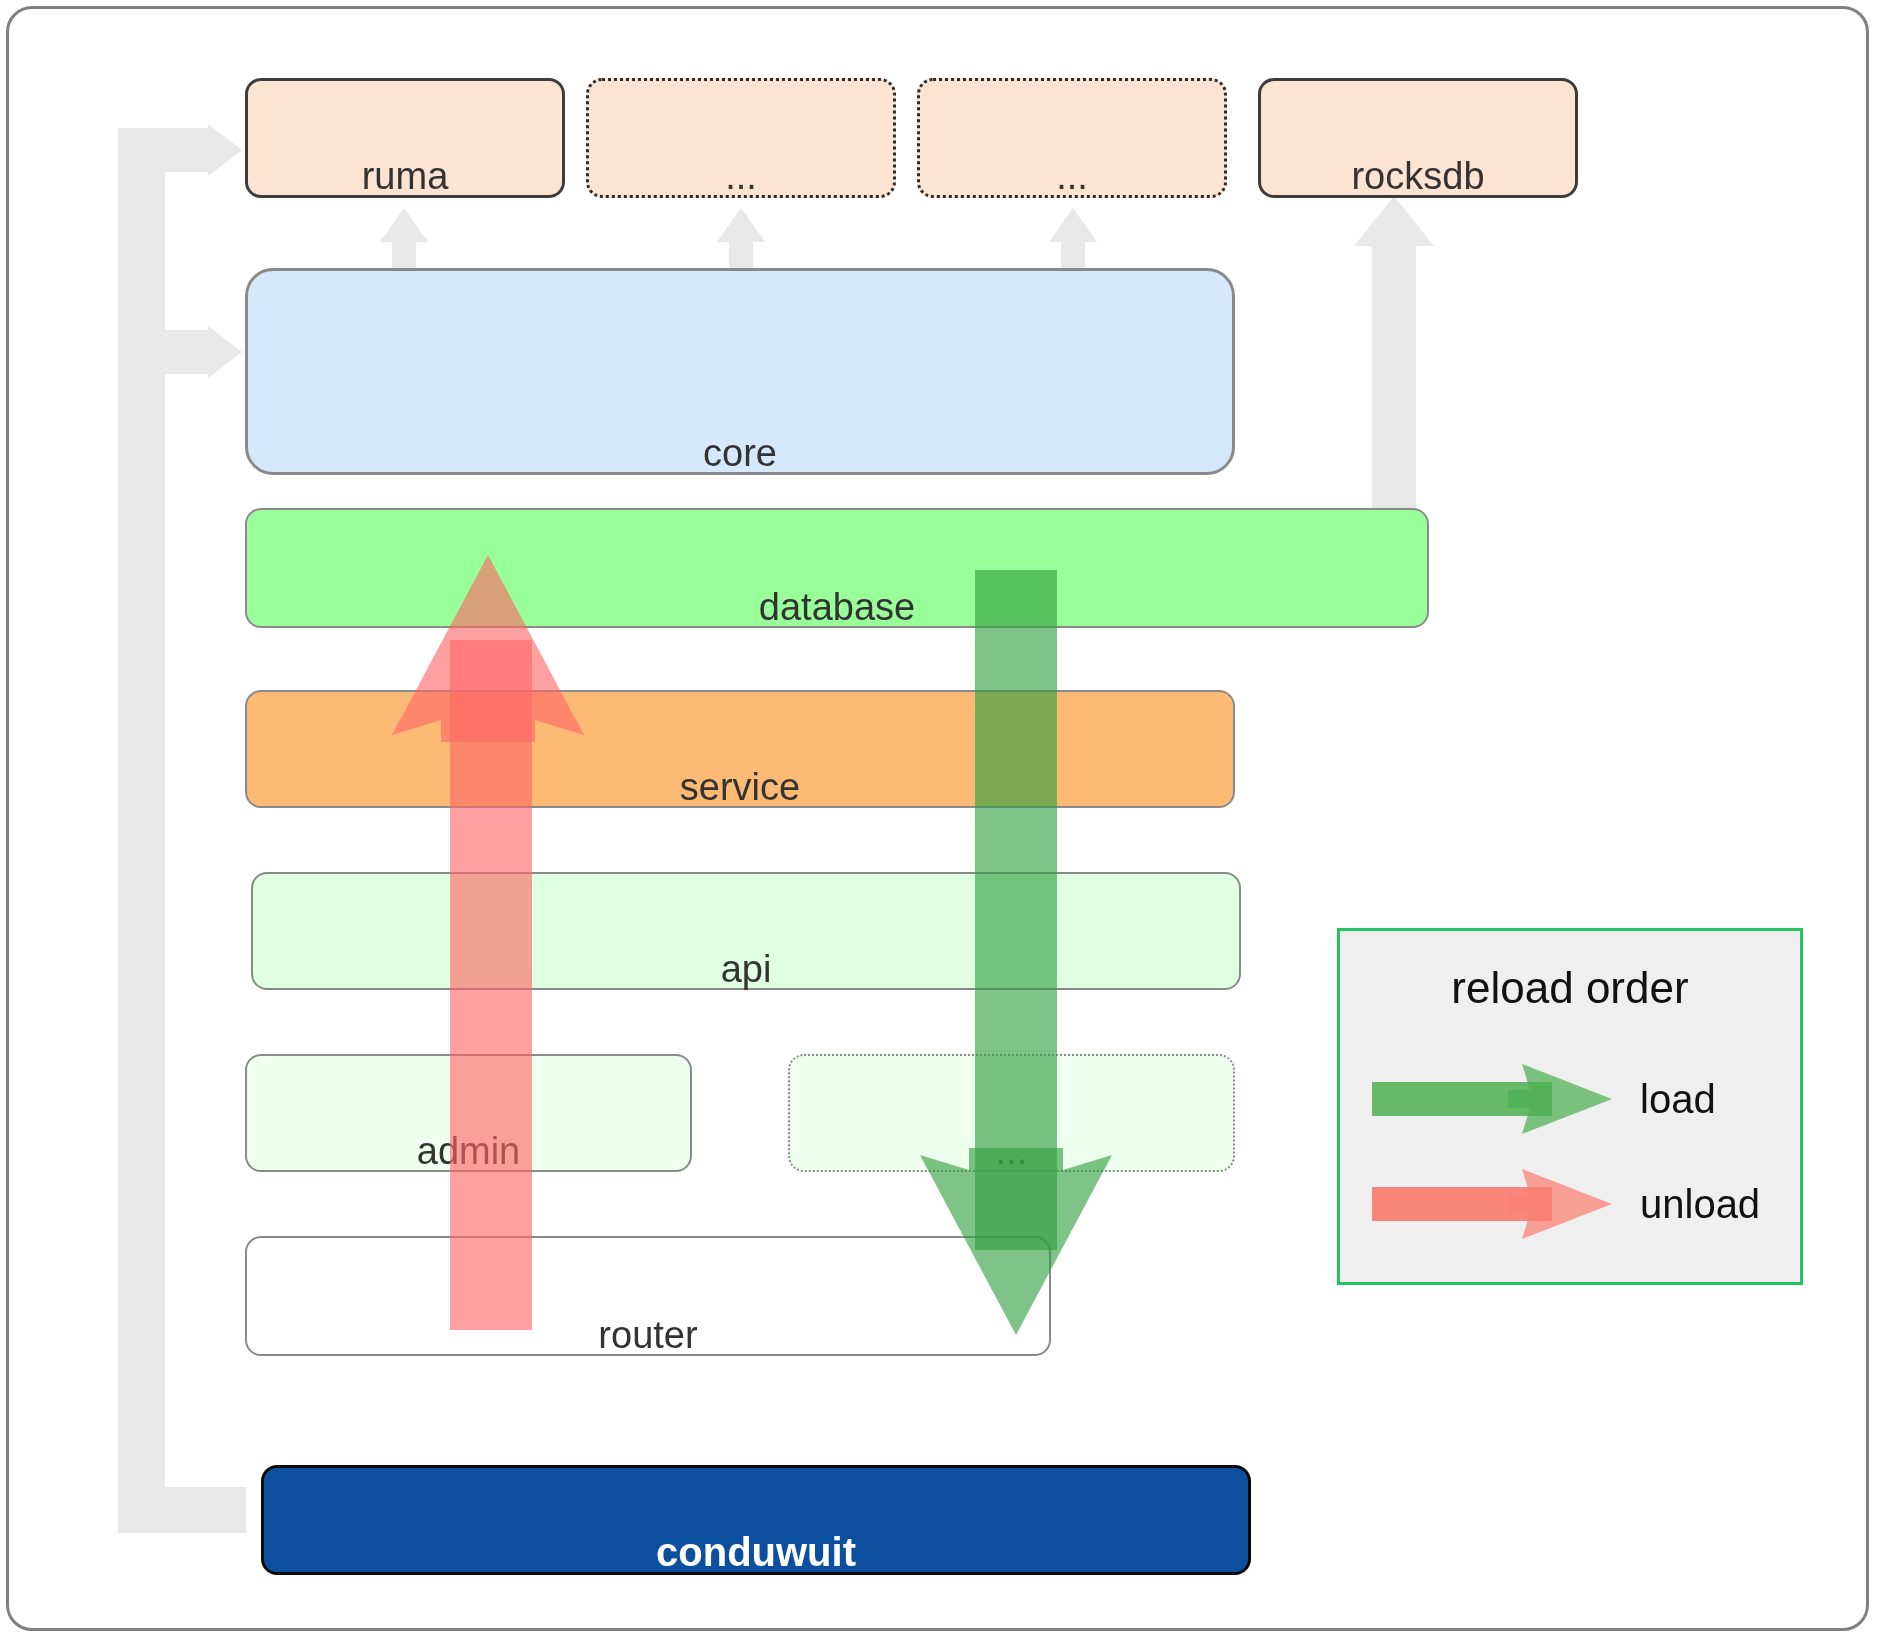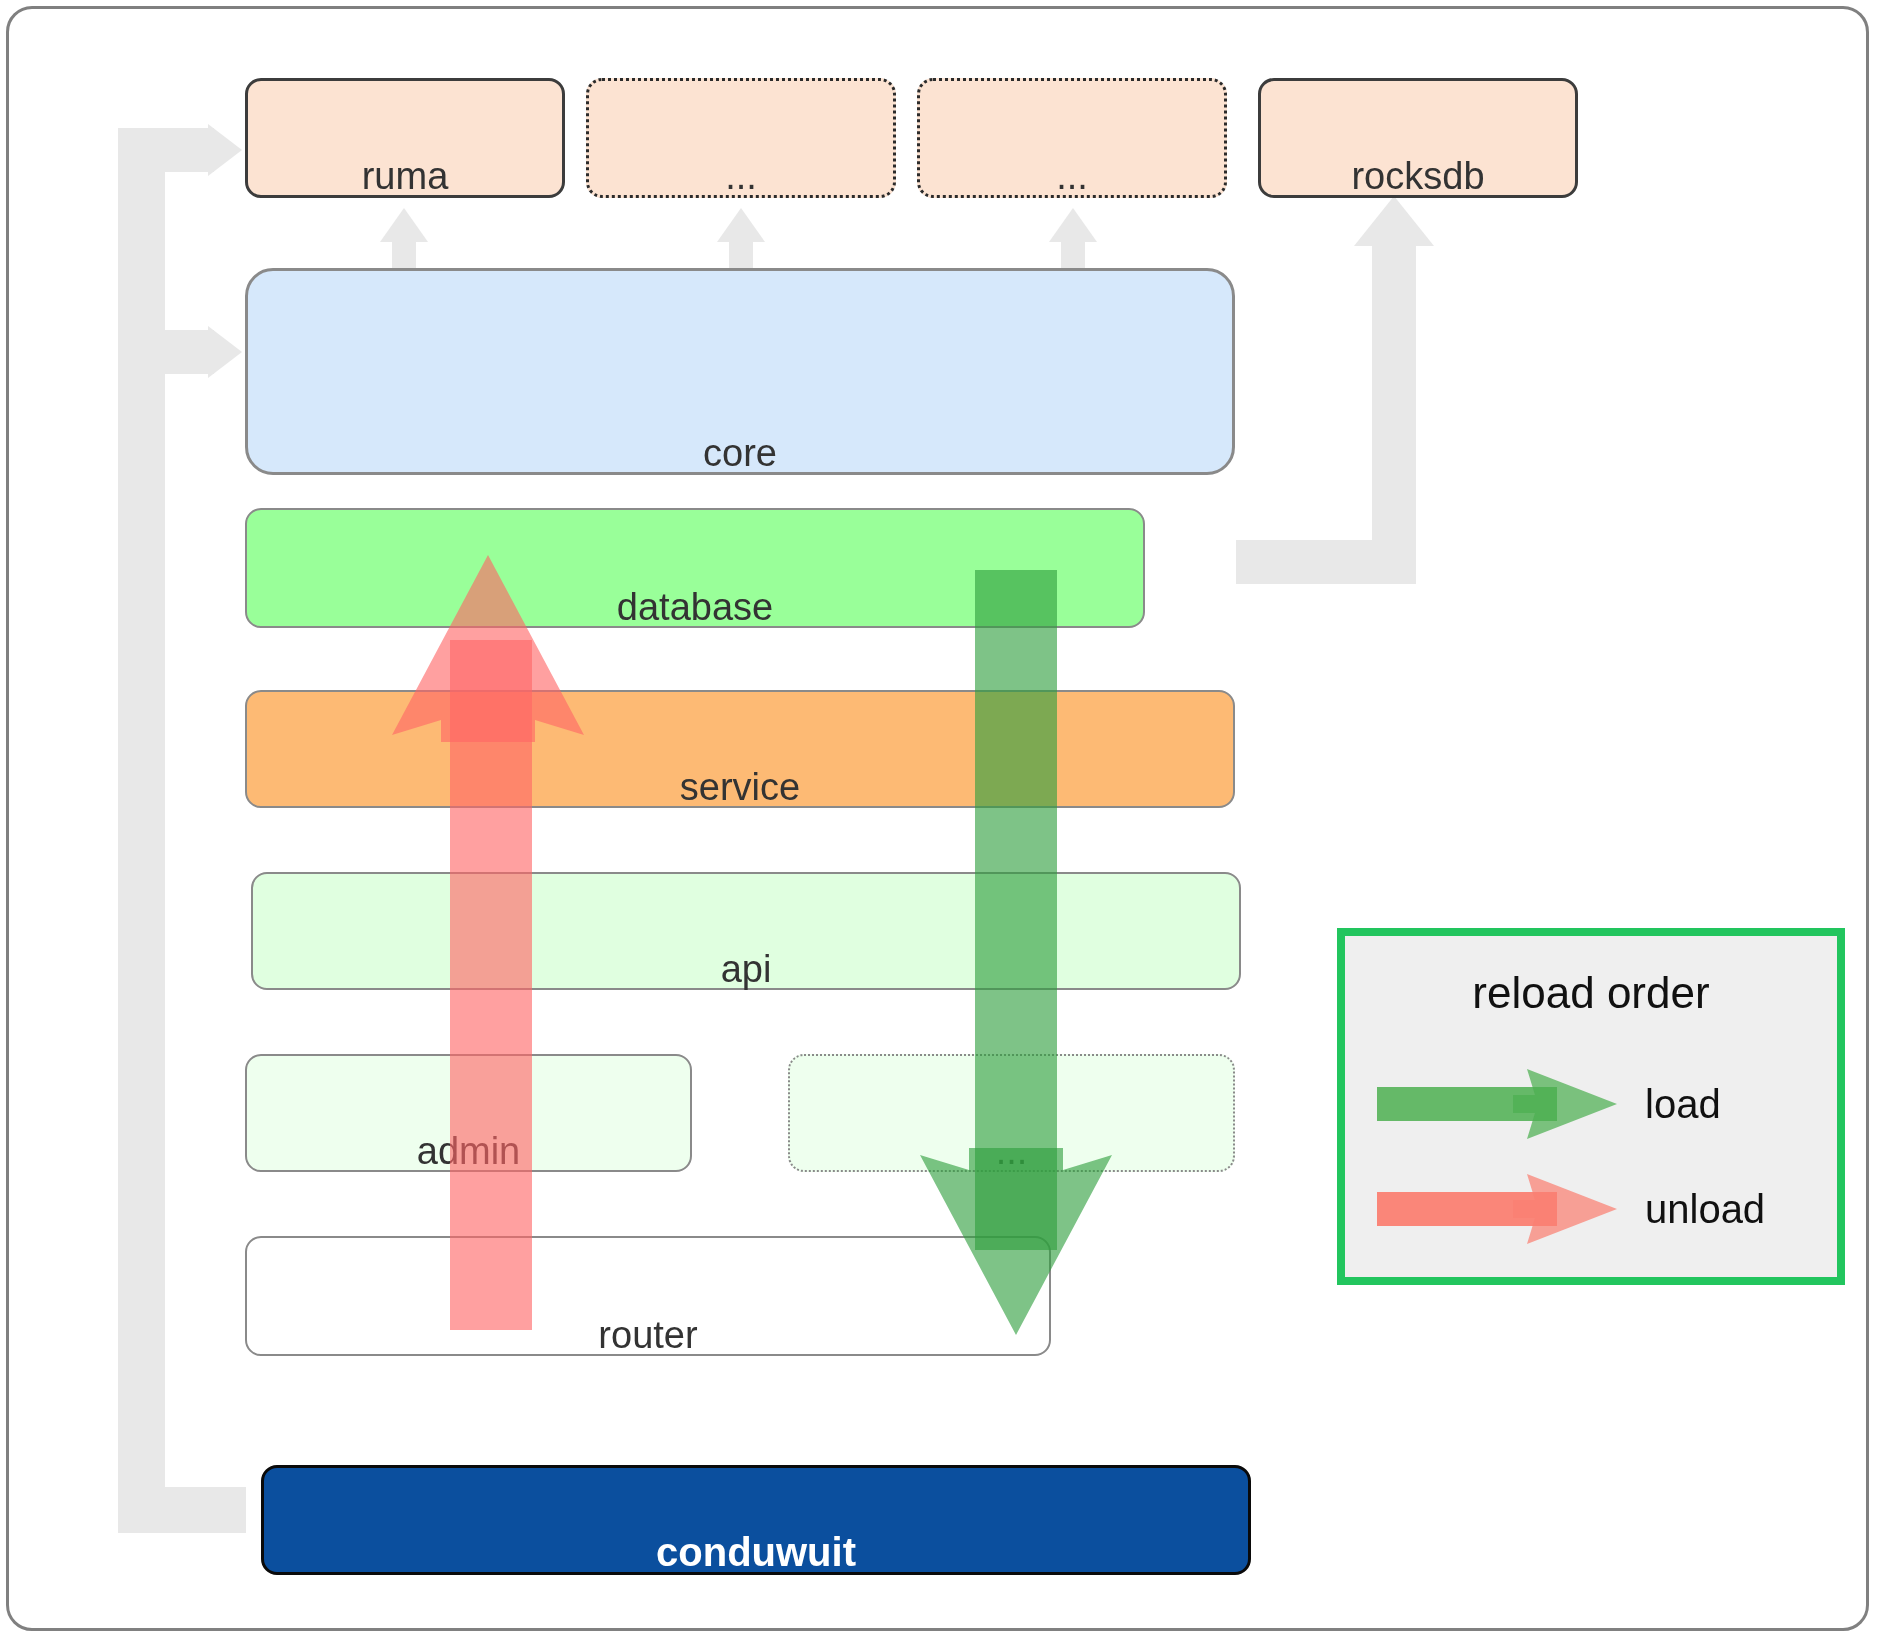--- a/index.html
+++ b/index.html
@@ -83,24 +83,24 @@
     left: 0; top: 0;
     width: 1883px; height: 1643px;
     z-index: 8;
     pointer-events: none;
   }
 
   
   #legend {
     position: absolute;
     left: 1337px; top: 928px;
-    width: 508px; height: 357px;
+    width: 466px; height: 357px;
     box-sizing: border-box;
     background: #efefef;
-    border: 8px solid #22c55e;
+    border: 3px solid #22c55e;
     z-index: 9;
   }
   #legend .legend-title {
     position: absolute;
     left: 0; right: 0; top: 32px;
     text-align: center;
     font-size: 44px;
     color: #111111;
   }
   #legend .legend-row {
@@ -181,21 +181,21 @@
   </div>
 
   <div class="node dep" style="left:1258px; top:78px; width:320px; height:120px;">
     <span class="lbl">rocksdb</span>
   </div>
 
   <div class="node core-box" style="left:245px; top:268px; width:990px; height:207px;border-radius:28px;">
     <span class="lbl">core</span>
   </div>
 
-  <div class="node layer" style="left:245px; top:508px; width:900px; height:120px; background:#99ff99;">
+  <div class="node layer" style="left:245px; top:508px; width:1184px; height:120px; background:#99ff99;">
     <span class="lbl">database</span>
   </div>
 
   <div class="node layer" style="left:245px; top:690px; width:990px; height:118px; background:#fdba74;">
     <span class="lbl">service</span>
   </div>
 
   <div class="node layer" style="left:251px; top:872px; width:990px; height:118px; background:#e0ffe0;">
     <span class="lbl">api</span>
   </div>

